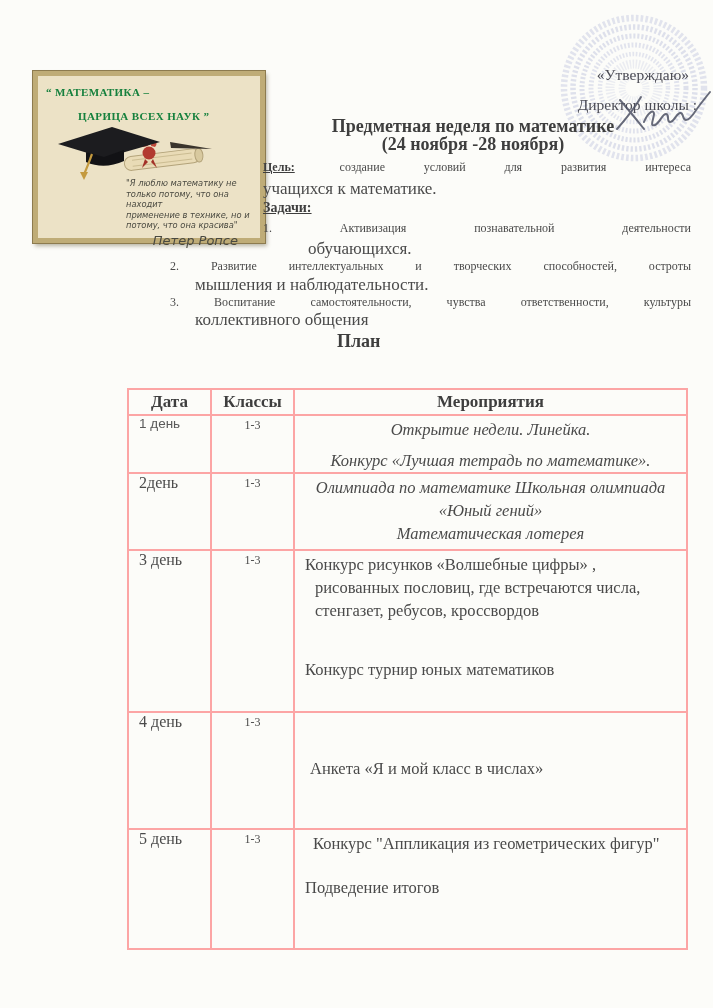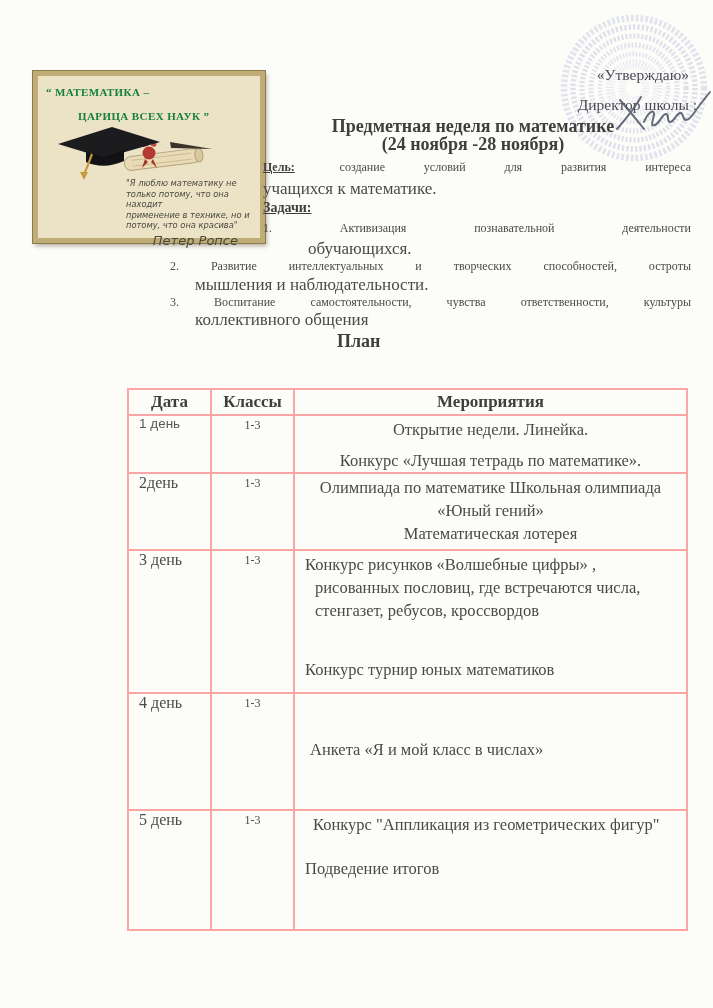--- a/index.html
+++ b/index.html
@@ -55,27 +55,27 @@
   .plan   {left:337px; top:332px; font-weight:bold; font-size:18px; color:#3e3e3e;}
 
   
   table.plan-table{
     position:absolute; left:127px; top:388px; width:559px;
     border-collapse:collapse; table-layout:fixed;
     font-size:16.5px; color:#4a4a4a;
   }
   .plan-table td,.plan-table th{border:2px solid #fca5a5; vertical-align:top; padding:0; overflow:hidden;}
   .plan-table th{font-size:17px; font-weight:bold; text-align:center; height:24px; line-height:23px; color:#3e3e3e;}
-  tr.r1{height:58px;} tr.r2{height:77px;} tr.r3{height:143px;} tr.r4{height:117px;} tr.r5{height:120px;}
+  tr.r1{height:58px;} tr.r2{height:77px;} tr.r3{height:162px;} tr.r4{height:117px;} tr.r5{height:120px;}
   td.date{padding-left:10px; font-size:16px;}
   td.date.sans{font-family:"Liberation Sans", sans-serif; font-size:13.5px; color:#5a5a5a;}
   .pt10{padding-top:10px;} .pt12{padding-top:12px;} .pt20{padding-top:20px;} .pt26{padding-top:26px;} .pt22{padding-top:22px;}
   td.cls{text-align:center; padding-top:2px; font-size:12px;}
   td.ev{line-height:23px; padding:2px 4px 0 4px;}
-  td.ev.center{text-align:center;}
+  td.ev.center{text-align:center;font-style:italic;}
   .ev .ind6 {padding-left:6px;}
   .ev .ind11{padding-left:11px;}
   .ev .ind14{padding-left:14px;}
   .ev .ind16{padding-left:16px;}
   .mt8 {margin-top:8px;}
   .mt21{margin-top:21px;}
   .mt36{margin-top:36px;}
   .mt42{margin-top:42px;}
   .evtop20{padding-top:20px;}
 </style>

